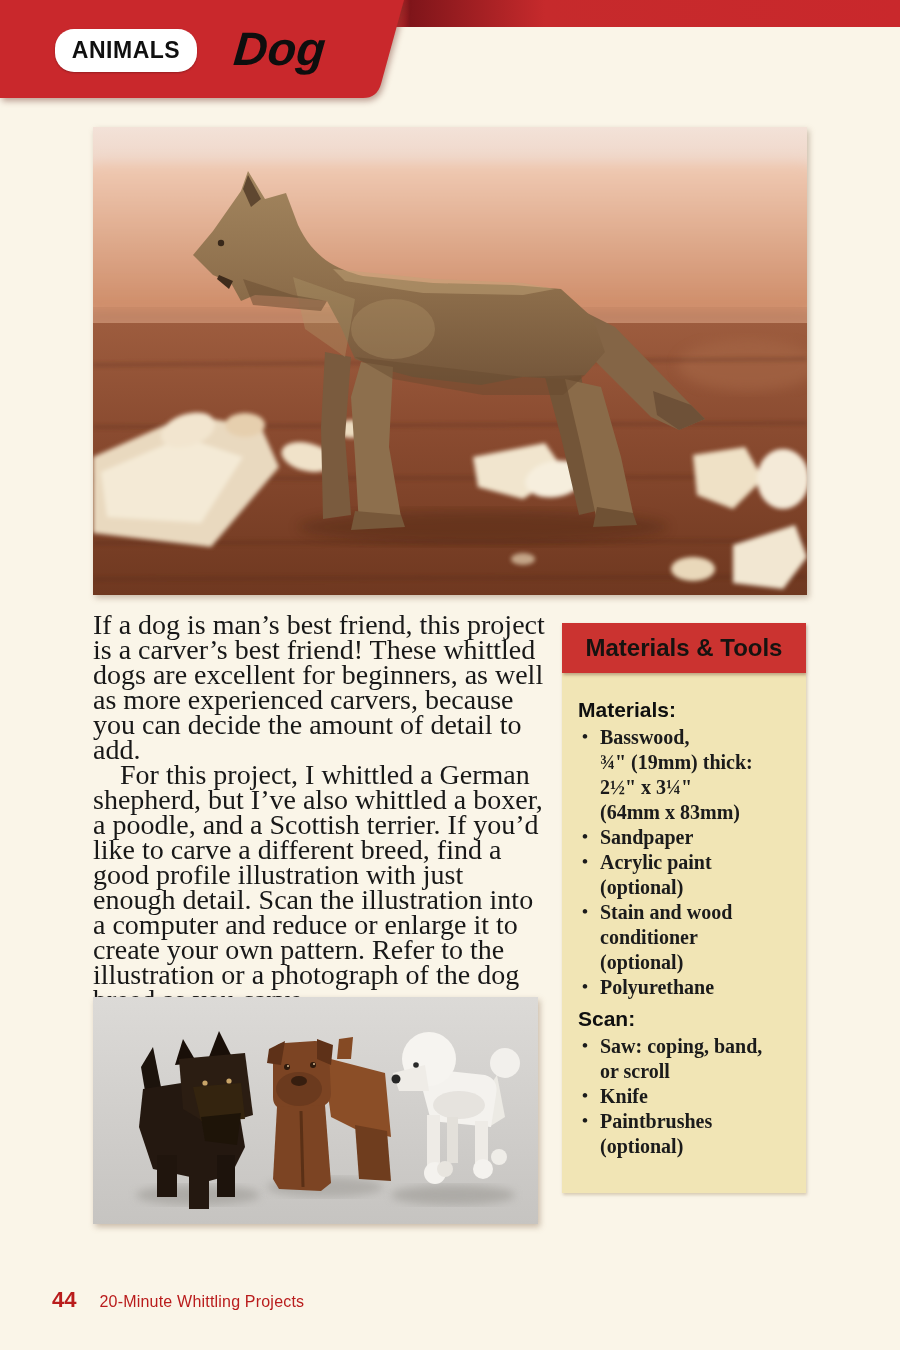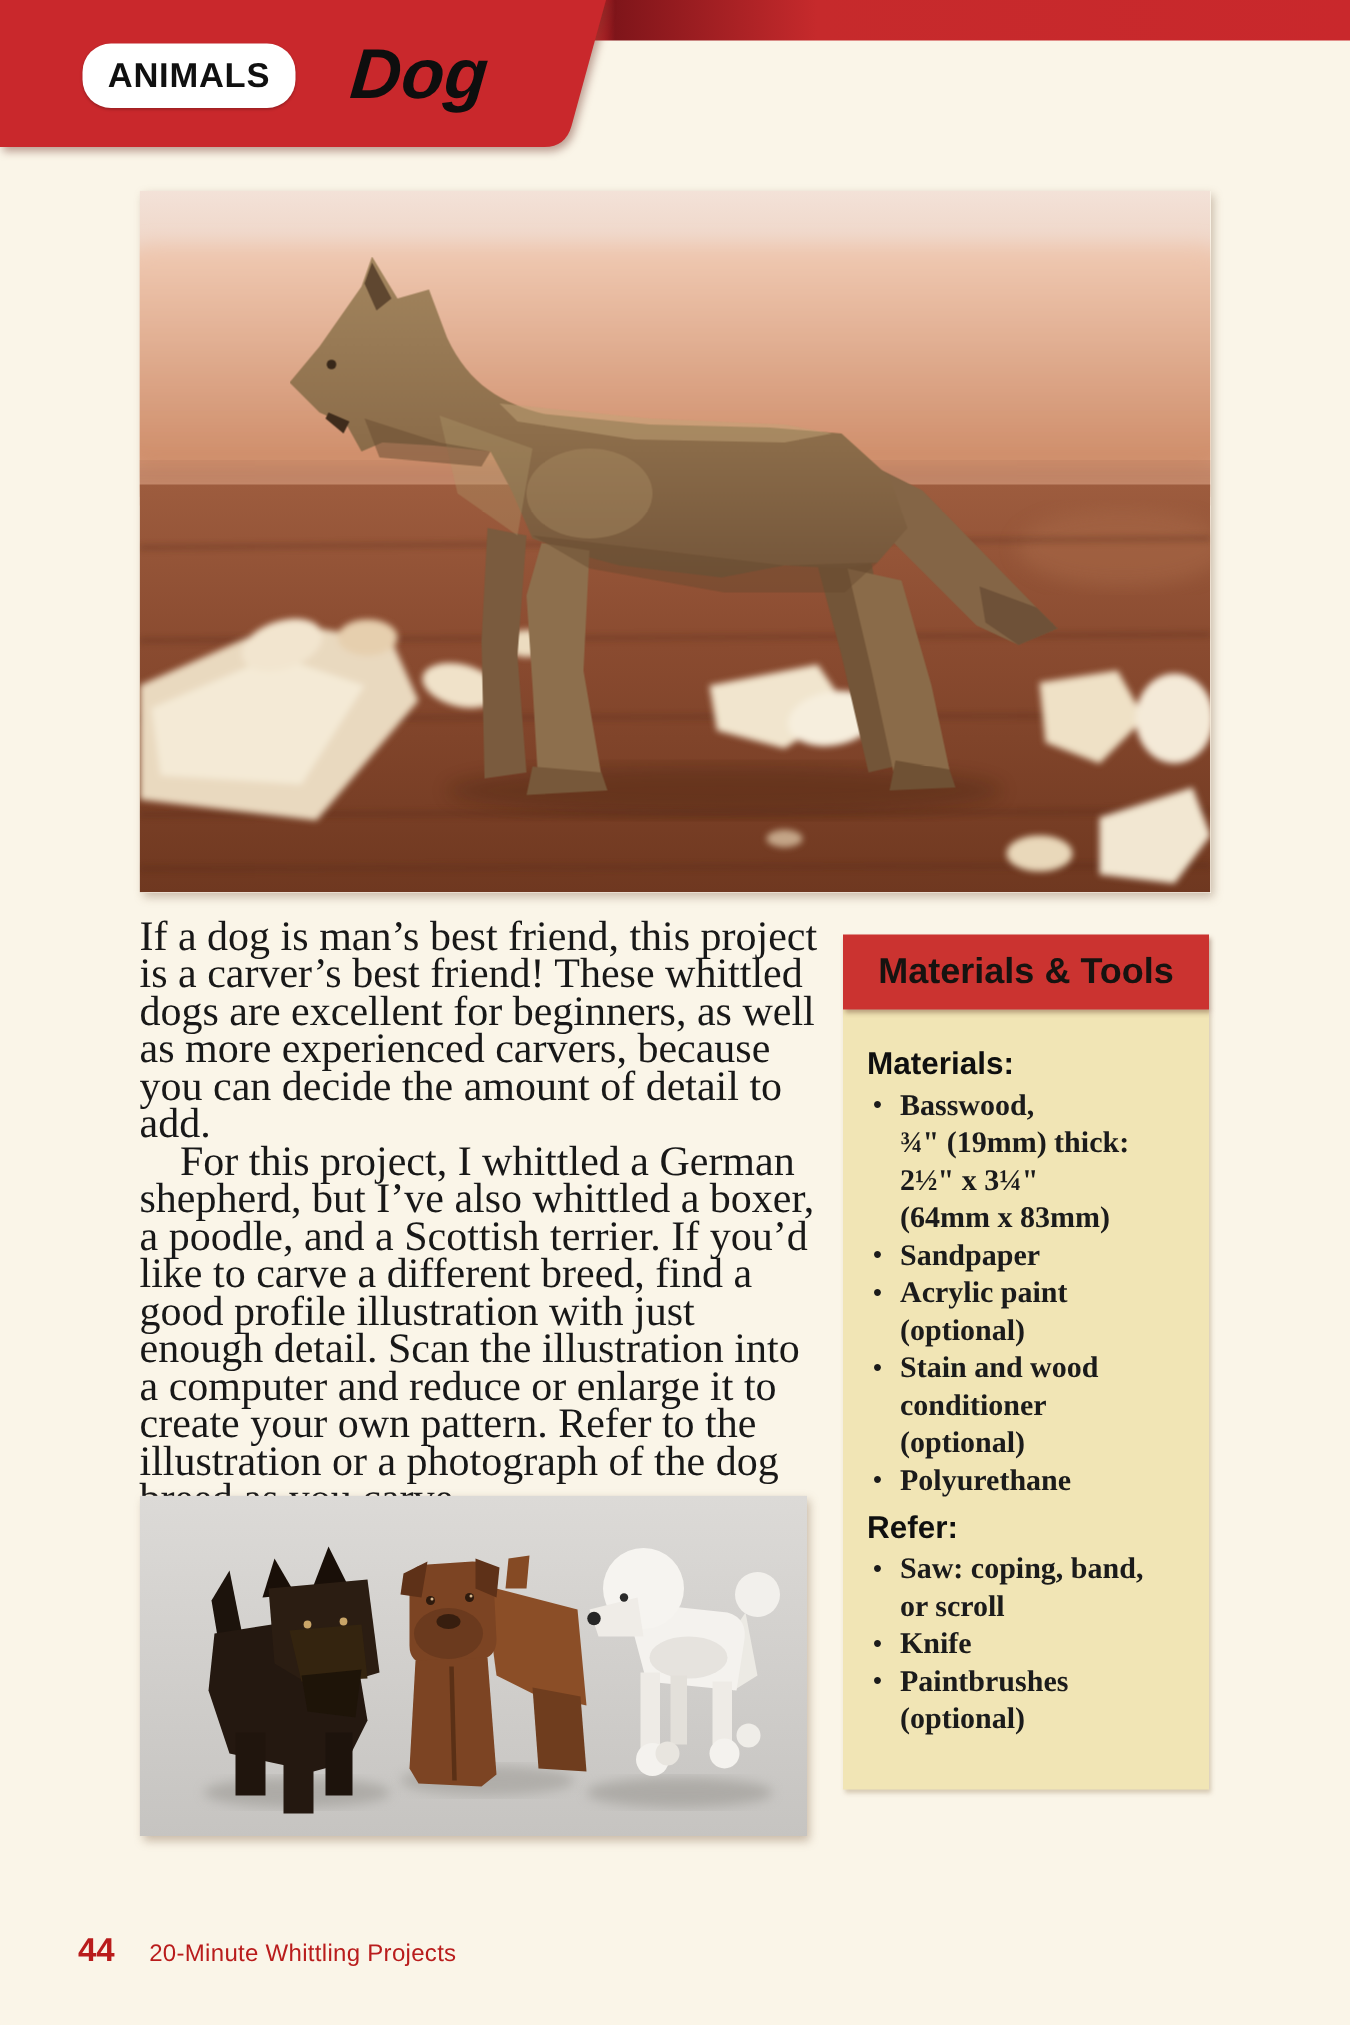--- a/index.html
+++ b/index.html
@@ -190,21 +190,21 @@
 2½" x 3¼"
 (64mm x 83mm)</li>
         <li>Sandpaper</li>
         <li>Acrylic paint
 (optional)</li>
         <li>Stain and wood
 conditioner
 (optional)</li>
         <li>Polyurethane</li>
       </ul>
-      <h3 class="tools-heading">Refer:</h3>
+      <h3 class="tools-heading">Scan:</h3>
       <ul>
         <li>Saw: coping, band,
 or scroll</li>
         <li>Knife</li>
         <li>Paintbrushes
 (optional)</li>
       </ul>
     </div>
   </aside>
 

